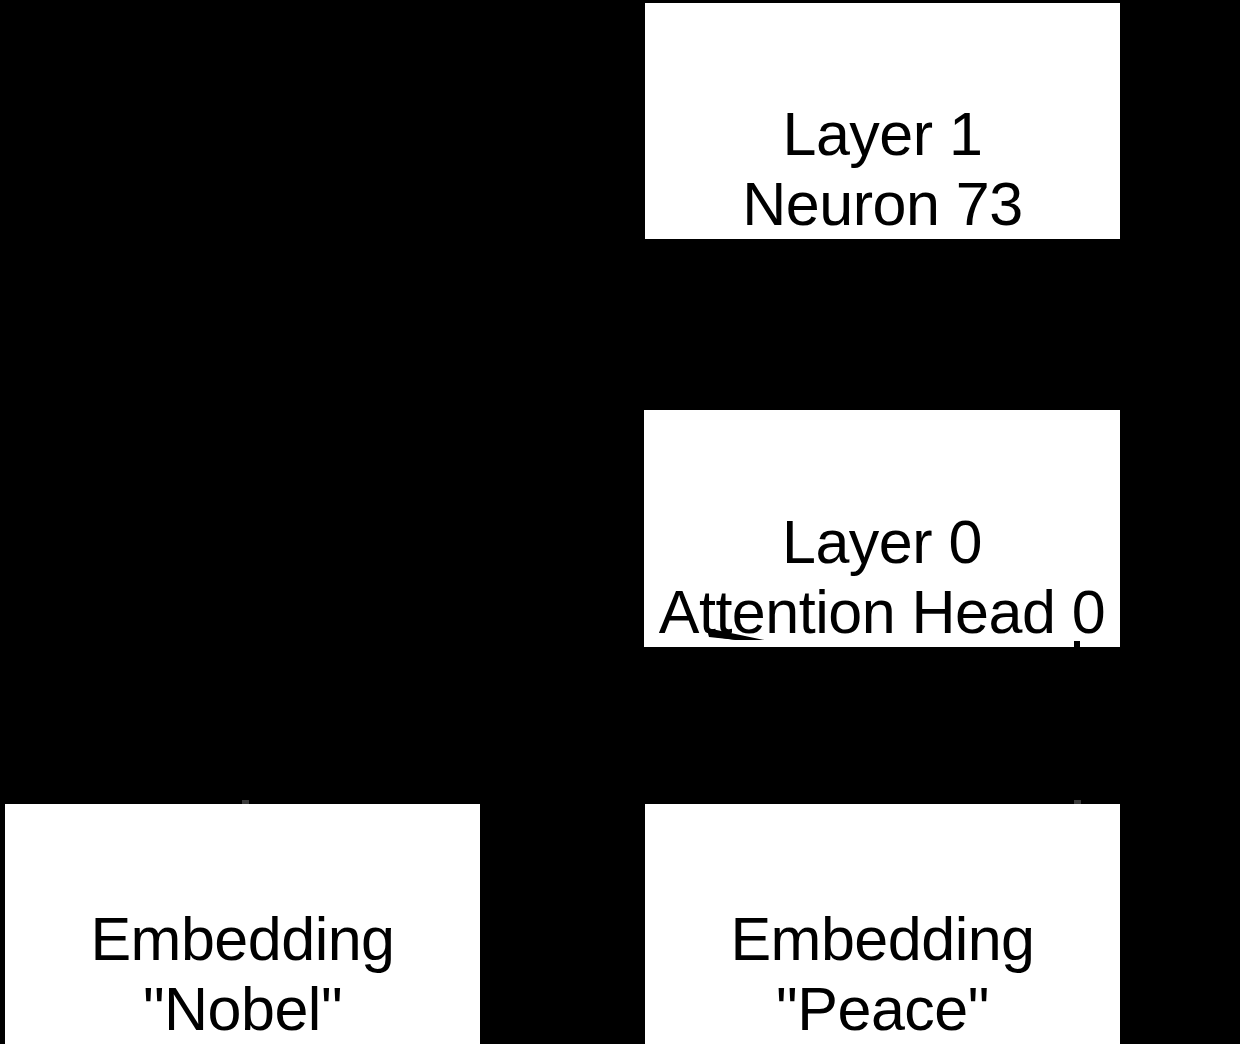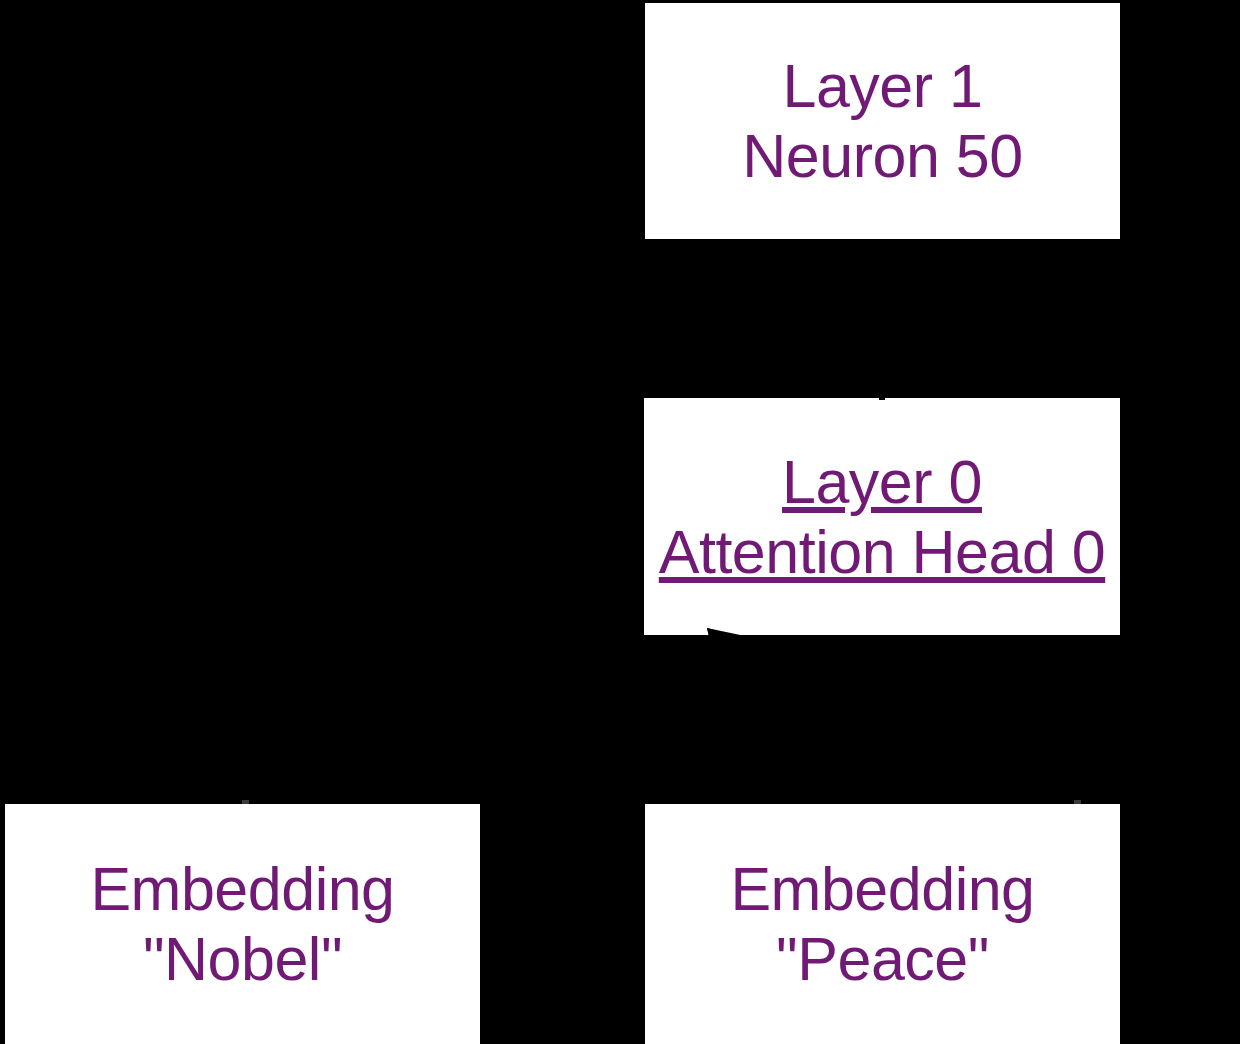--- a/index.html
+++ b/index.html
@@ -16,22 +16,22 @@
     font-family: "Liberation Sans", sans-serif;
   }
   .node-box {
     position: absolute;
     background: #ffffff;
     border: 2px solid #000000;
     box-sizing: border-box;
     display: flex;
     flex-direction: column;
     align-items: center;
-    justify-content: center;
-    color: #701a75;
+    justify-content: flex-end;
+    color: #000000;
     font-size: 61px;
     line-height: 70px;
     letter-spacing: -0.5px;
     white-space: nowrap;
     overflow: hidden;
   }
   .node-line {
     display: block;
     text-align: center;
   }
@@ -39,24 +39,23 @@
   
   #node-l1n42 {
     left: 643px;
     top: 0px;
     width: 479px;
     height: 241px;
     border-top-width: 3px;
   }
   #node-l0h0 {
     left: 642px;
-    top: 396px;
+    top: 408px;
     width: 480px;
     height: 241px;
-    text-decoration: underline;
   }
   #node-emb-nobel {
     left: 3px;
     top: 802px;
     width: 479px;
     height: 242px;
     border-bottom: none;
   }
   #node-emb-peace {
     left: 643px;
@@ -112,21 +111,21 @@
   #nub-nobel { left: 242px; top: 800px; }
   #nub-peace { left: 1074px; top: 800px; }
 </style>
 </head>
 <body>
 
 <div id="canvas">
 
   <div class="node-box" id="node-l1n42">
     <span class="node-line">Layer 1</span>
-    <span class="node-line">Neuron 50</span>
+    <span class="node-line">Neuron 73</span>
   </div>
 
   <div class="node-box" id="node-l0h0">
     <span class="node-line">Layer 0</span>
     <span class="node-line">Attention Head 0</span>
   </div>
 
   <div id="arrowhead-into-l0h0">
     <svg width="479" height="22" viewBox="0 0 479 22" xmlns="http://www.w3.org/2000/svg">
       <polygon points="64,10 120,26 66,18" fill="#000000"></polygon>

